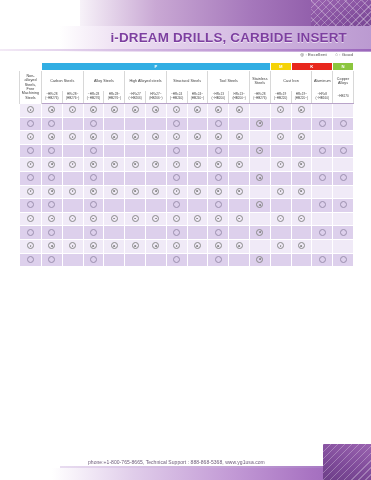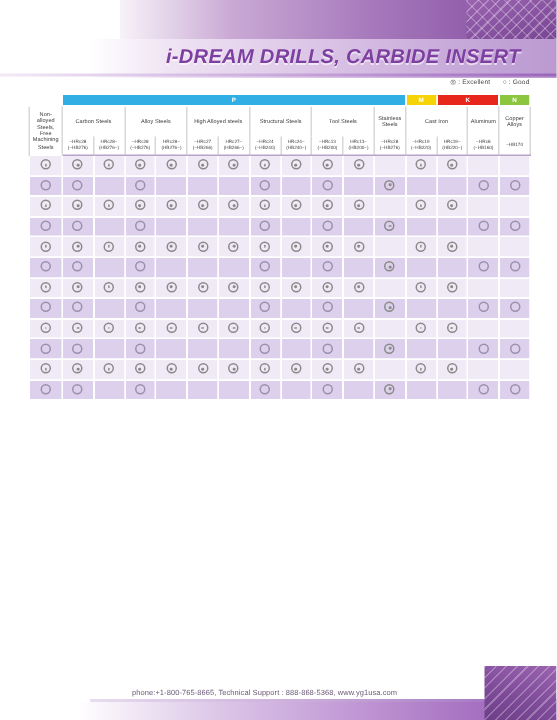--- a/index.html
+++ b/index.html
@@ -28,21 +28,21 @@
       linear-gradient(160deg,#9a63b0 0%,#7d4a98 55%,#6d3f88 100%);
   }
 
   
   .title-strip{
     position:absolute;left:0;top:26px;width:371px;height:26px;
     background:linear-gradient(90deg,#ffffff 0%,#ffffff 16%,#f0e4f4 30%,#e2cfeb 48%,#d4bbe2 66%,#c7a9d9 82%,#bb9ad1 100%);
   }
   .title-text{
     position:absolute;right:24px;top:30px;
-    font-size:13.4px;font-weight:bold;font-style:italic;
+    font-size:13.4px;font-weight:bold;
     color:#7d3fa0;letter-spacing:.2px;white-space:nowrap;
     text-shadow:0 1px 0 rgba(255,255,255,.6);
   }
   .title-rule{
     position:absolute;left:0;top:49px;width:371px;height:2.2px;
     background:linear-gradient(90deg,#f3eaf6 0%,#d9c2e6 30%,#b98fd0 70%,#9a66bb 100%);
   }
 
   
   .legend{

